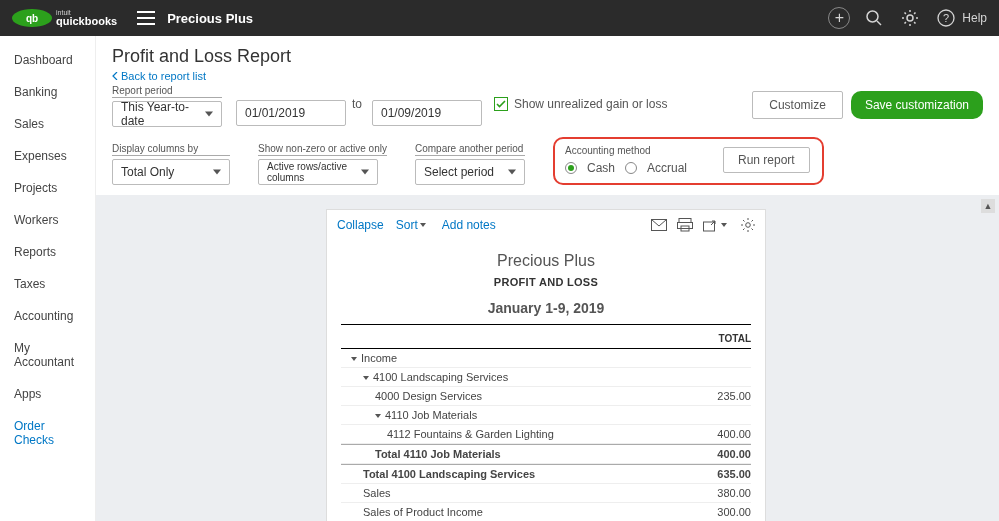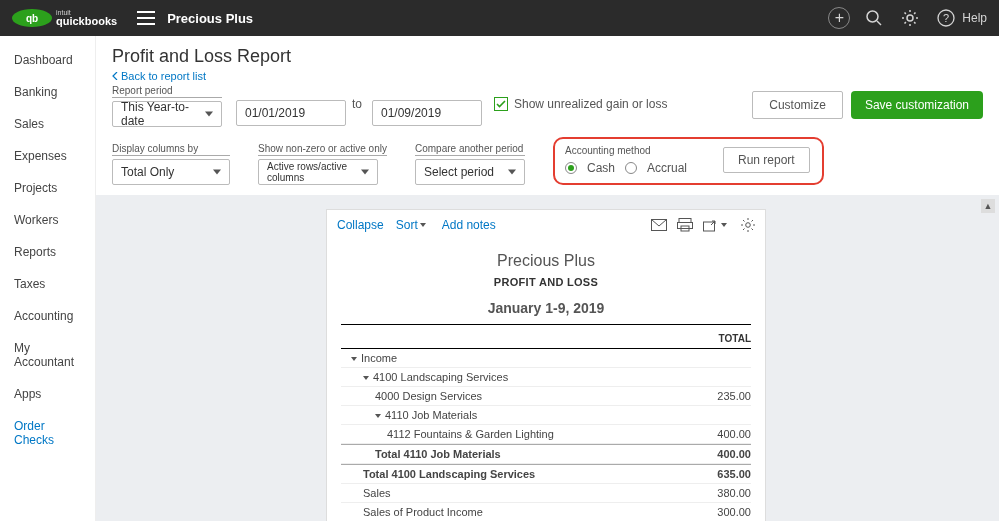--- a/index.html
+++ b/index.html
@@ -36,21 +36,21 @@
 .field-group { display: flex; flex-direction: column; margin-right: 14px;}
 .field-label { font-size: 10px; color: #555; border-bottom:1px solid #aaa; padding-bottom:1px; margin-bottom:3px;}
 .select, .dateinput { height: 26px; border: 1px solid #bbb; border-radius: 2px; background: #fff; font-size: 12px; padding: 0 22px 0 8px; position: relative; display:flex; align-items:center; min-width:110px;}
 .select::after { content:""; position:absolute; right:8px; top:50%; width:0;height:0;border-left:4px solid transparent;border-right:4px solid transparent;border-top:5px solid #555; transform:translateY(-50%);}
 .to-label { font-size: 12px; color:#555; margin: 0 10px 5px 0;}
 .checkbox-wrap { display:flex; align-items:center; gap:6px; font-size:12px; color:#555; margin-bottom:4px;}
 .checkbox { width:14px;height:14px;border:1px solid #2ca01c; display:flex;align-items:center;justify-content:center;}
 .checkbox svg{display:block;}
 .row1-right { margin-left:auto; display:flex; gap:8px; align-items:flex-end; margin-bottom:2px;}
 .btn-outline { height:28px; padding:0 16px; border:1px solid #bbb; background:#fff; border-radius:2px; font-size:12px; color:#555; cursor:pointer;}
-.btn-green { height:28px; padding:0 14px; background:#2ca01c; color:#fff; border:none; border-radius:4px; font-size:12px; cursor:pointer;}
+.btn-green { height:28px; padding:0 14px; background:#2ca01c; color:#fff; border:none; border-radius:10px; font-size:12px; cursor:pointer;}
 
 .row2 { display:flex; align-items:flex-end; gap:14px; margin-top:10px;}
 .highlight-box { border:2px solid #e43d30; border-radius:10px; padding:6px 12px 8px 10px; display:flex; align-items:center; gap:36px;}
 .radio-group { display:flex; gap:10px; align-items:center; font-size:12px; color:#555;}
 .radio { width:12px;height:12px;border:1px solid #888;border-radius:50%; display:inline-flex;align-items:center;justify-content:center;}
 .radio.checked::after{content:"";width:6px;height:6px;background:#2ca01c;border-radius:50%;}
 .run-btn { height:26px; padding:0 14px; border:1px solid #bbb; background:#fff; border-radius:2px; font-size:12px; color:#555; cursor:pointer;}
 
 
 .report-surface { background:#eceef1; padding:14px 120px 0 230px; height: 340px; position:relative;}

